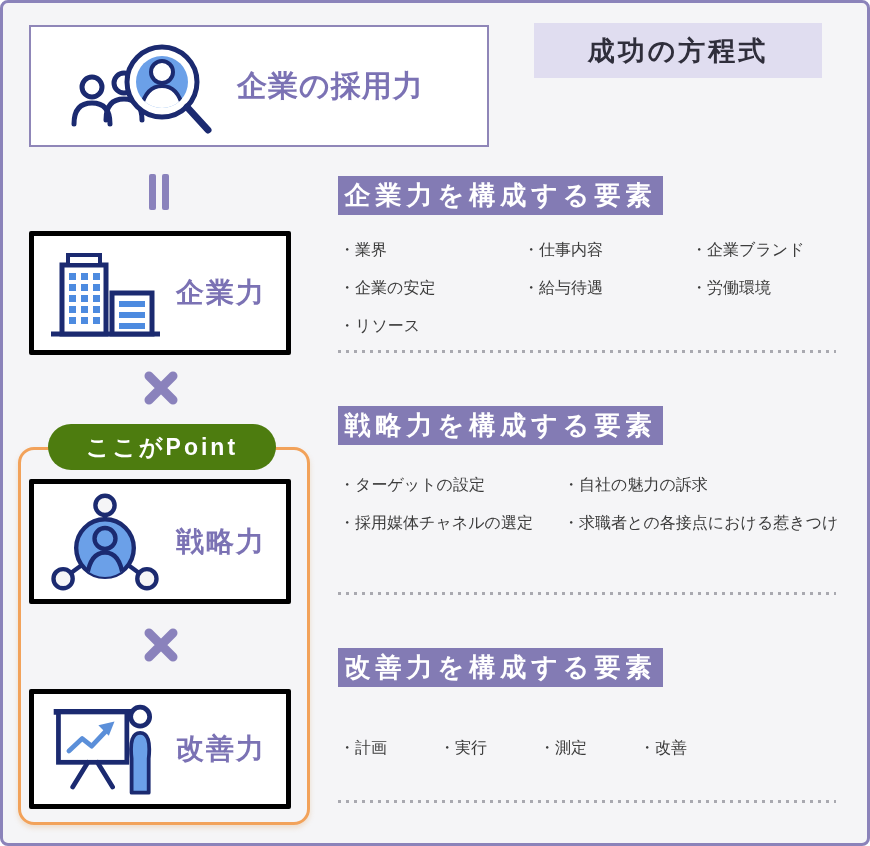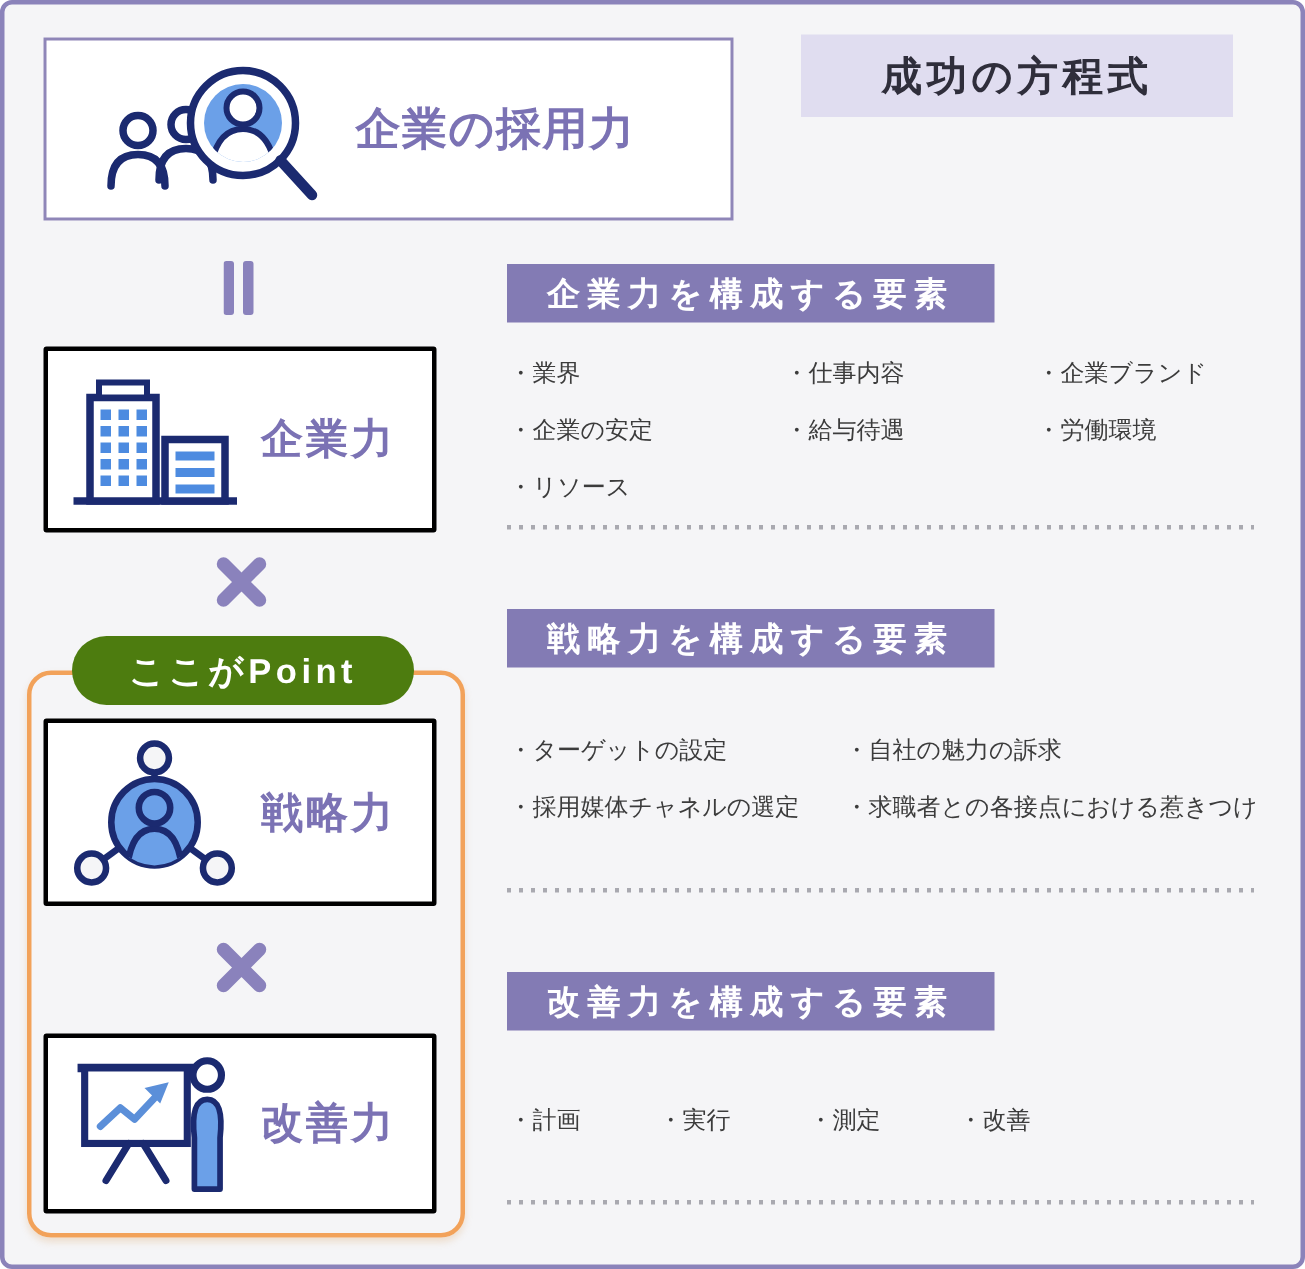--- a/index.html
+++ b/index.html
@@ -21,21 +21,21 @@
     background:#e0ddf0;display:flex;align-items:center;justify-content:center;
     font-size:27px;font-weight:bold;color:#2f2e3b;letter-spacing:3px;margin-left:15px;
   }
   
   .op{position:absolute;}
   .op-equals{left:146px;top:170px;}
   .op-times-1{left:140px;top:367px;}
   .op-times-2{left:140px;top:624px;}
   
   .factor-box{
-    position:absolute;width:262px;background:#ffffff;border:3px solid #000000;
+    position:absolute;width:262px;background:#ffffff;border:5px solid #000000;
     border-radius:2px;box-sizing:border-box;display:flex;align-items:center;
   }
   .factor-box .icon-area{width:142px;display:flex;justify-content:center;align-items:center;flex:0 0 auto;}
   .factor-label{font-size:28px;font-weight:bold;color:#7b72b4;letter-spacing:2px;}
   .box-company{left:26px;top:228px;height:124px;}
   .box-strategy{left:26px;top:476px;height:125px;}
   .box-improve{left:26px;top:686px;height:120px;}
   
   .point-container{
     position:absolute;left:15px;top:444px;width:292px;height:378px;
@@ -45,25 +45,25 @@
   .point-badge{
     position:absolute;left:45px;top:421px;width:228px;height:46px;
     background:#4d7c0f;border-radius:23px;z-index:2;
     display:flex;align-items:center;justify-content:center;
     color:#ffffff;font-size:23px;font-weight:bold;letter-spacing:3px;
   }
   
   .section-header{
     position:absolute;left:335px;width:325px;height:39px;background:#837bb4;
     display:flex;align-items:center;justify-content:center;
-    color:#ffffff;font-size:22px;font-weight:bold;letter-spacing:5px;
+    color:#ffffff;font-size:26px;font-weight:bold;letter-spacing:5px;
   }
   .sh-0{top:173px;} .sh-1{top:403px;} .sh-2{top:645px;}
   .cols{position:absolute;left:336px;display:flex;font-size:16px;line-height:38px;color:#3c3c3c;}
-  .sec-0{top:228px;} .sec-1{top:479px;} .sec-2{top:726px;}
+  .sec-0{top:228px;} .sec-1{top:463px;} .sec-2{top:726px;}
   .sec-0 .col:nth-child(1){width:184px;}
   .sec-0 .col:nth-child(2){width:168px;}
   .sec-0 .col:nth-child(3){width:146px;}
   .sec-1 .col:nth-child(1){width:224px;}
   .sec-1 .col:nth-child(2){width:280px;}
   .sec-2 .col{width:100px;}
   .sec-2 .col:last-child{width:auto;text-align:center;}
   .li{padding-left:21px;text-indent:-21px;}
   .dotted{
     position:absolute;left:335px;width:498px;height:3px;

